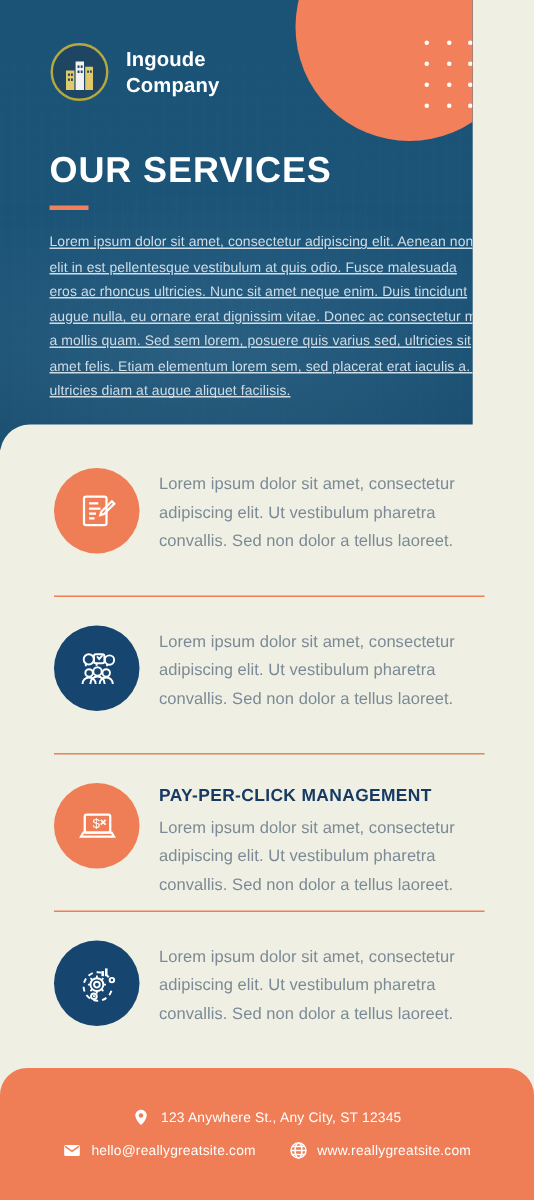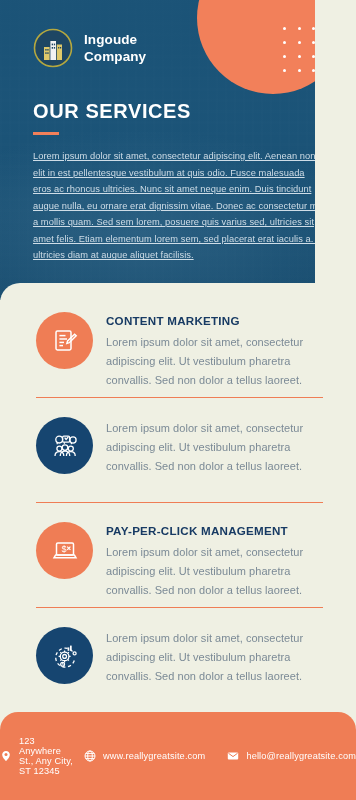--- a/index.html
+++ b/index.html
@@ -38,21 +38,21 @@
     position:absolute; width:3.4px; height:3.4px; border-radius:50%;
     background:#ffffff;
   }
 
   .logo-wrap { position:absolute; left:33px; top:28px; display:flex; align-items:center; gap:11px; }
   .logo-mark { width:40px; height:40px; flex:0 0 40px; position:relative; }
   .logo-text { color:#ffffff; font-weight:700; font-size:13.5px; line-height:1.26; letter-spacing:.1px; }
 
   .hero-body { position:absolute; left:33px; top:100px; width:292px; }
   .hero-title {
-    color:#ffffff; font-size:20px; font-weight:800; letter-spacing:.6px;
+    color:#ffffff; font-size:24px; font-weight:800; letter-spacing:.6px;
   }
   .title-rule { width:26px; height:3.2px; background:#f2805a; margin:9px 0 13px 0; }
   .hero-para {
     color:#cfdde7; font-size:9.3px; line-height:1.78; letter-spacing:.06px;text-decoration:underline;
   }
 
   
   .panel {
     position:absolute; left:0; top:283px; width:356px; height:430px;
     background:#eff0e3; border-radius:20px 20px 0 0;
@@ -69,21 +69,21 @@
   .card-title {
     font-size:11.6px; font-weight:800; color:#173a63; letter-spacing:.25px; margin-bottom:6px;
   }
   .card-desc { font-size:11px; line-height:1.72; color:#7b8a96; letter-spacing:.04px; }
   .divider { position:absolute; left:36px; right:33px; bottom:0; height:1.4px; background:#ef7d55; }
 
   
   .footer {
     position:absolute; left:0; bottom:0; width:356px; height:88px;
     background:#ef7d55; border-radius:18px 18px 0 0;
-    display:flex; align-items:center; justify-content:center; gap:10px;
+    display:flex; flex-direction:column; align-items:center; justify-content:center; gap:10px;
   }
   .frow { display:flex; align-items:center; gap:7px; }
   .frow2 { display:flex; align-items:center; gap:22px; }
   .ftext { color:#ffffff; font-size:9.2px; letter-spacing:.15px; }
   .ficon { width:12px; height:12px; flex:0 0 12px; display:block; }
   svg { display:block; }
 </style>
 </head>
 <body>
 
@@ -152,21 +152,20 @@
           <svg width="28" height="28" viewBox="0 0 28 28" fill="none" stroke="#ffffff" stroke-width="1.5">
             <rect x="5" y="4" width="15" height="19" rx="1.4"></rect>
             <line x1="8.4" y1="8.6" x2="14.5" y2="8.6"></line>
             <line x1="8.4" y1="12" x2="16" y2="12"></line>
             <line x1="8.4" y1="15.4" x2="13" y2="15.4"></line>
             <line x1="8.4" y1="18.6" x2="12" y2="18.6"></line>
             <path d="M23.6 7.2 L25.2 8.8 L18.3 15.7 L15.9 16.4 L16.6 14z"></path>
           </svg>
         </div>
         <div class="card-body">
-          <div class="card-title">CONTENT MARKETING</div>
           <div class="card-desc">Lorem ipsum dolor sit amet, consectetur adipiscing elit. Ut vestibulum pharetra convallis. Sed non dolor a tellus laoreet.</div>
         </div>
         <div class="divider"></div>
       </div>
 
       <div class="card">
         <div class="icon-circle navy">
           <svg width="30" height="30" viewBox="0 0 30 30" fill="none" stroke="#ffffff" stroke-width="1.3">
             <circle cx="9.2" cy="8.6" r="3.4"></circle>
             <path d="M7.2 11.6 L7.2 13.2"></path>
@@ -238,35 +237,35 @@
         <svg width="12" height="12" viewBox="0 0 12 12">
           <path d="M6 .9c-2.1 0-3.8 1.7-3.8 3.8 0 2.8 3.8 6.4 3.8 6.4s3.8-3.6 3.8-6.4C9.8 2.6 8.1.9 6 .9z" fill="#ffffff"></path>
           <circle cx="6" cy="4.6" r="1.5" fill="#ef7d55"></circle>
         </svg>
       </span>
       <span class="ftext">123 Anywhere St., Any City, ST 12345</span>
     </div>
     <div class="frow2">
       <span class="frow">
         <span class="ficon">
+          <svg width="12" height="12" viewBox="0 0 12 12">
+            <rect x=".8" y="2.4" width="10.4" height="7.2" rx="1" fill="#ffffff"></rect>
+            <path d="M1.4 3.2 L6 6.6 L10.6 3.2" fill="none" stroke="#ef7d55" stroke-width="1"></path>
+          </svg>
+        </span>
+        <span class="ftext">hello@reallygreatsite.com</span>
+      </span>
+      <span class="frow">
+        <span class="ficon">
           <svg width="12" height="12" viewBox="0 0 12 12" fill="none" stroke="#ffffff" stroke-width="1">
             <circle cx="6" cy="6" r="5"></circle>
             <ellipse cx="6" cy="6" rx="2.3" ry="5"></ellipse>
             <line x1="1" y1="6" x2="11" y2="6"></line>
             <line x1="1.8" y1="3.4" x2="10.2" y2="3.4"></line>
             <line x1="1.8" y1="8.6" x2="10.2" y2="8.6"></line>
           </svg>
         </span>
         <span class="ftext">www.reallygreatsite.com</span>
       </span>
-      <span class="frow">
-        <span class="ficon">
-          <svg width="12" height="12" viewBox="0 0 12 12">
-            <rect x=".8" y="2.4" width="10.4" height="7.2" rx="1" fill="#ffffff"></rect>
-            <path d="M1.4 3.2 L6 6.6 L10.6 3.2" fill="none" stroke="#ef7d55" stroke-width="1"></path>
-          </svg>
-        </span>
-        <span class="ftext">hello@reallygreatsite.com</span>
-      </span>
     </div>
   </div>
 
 </div>
 
 </body></html>

